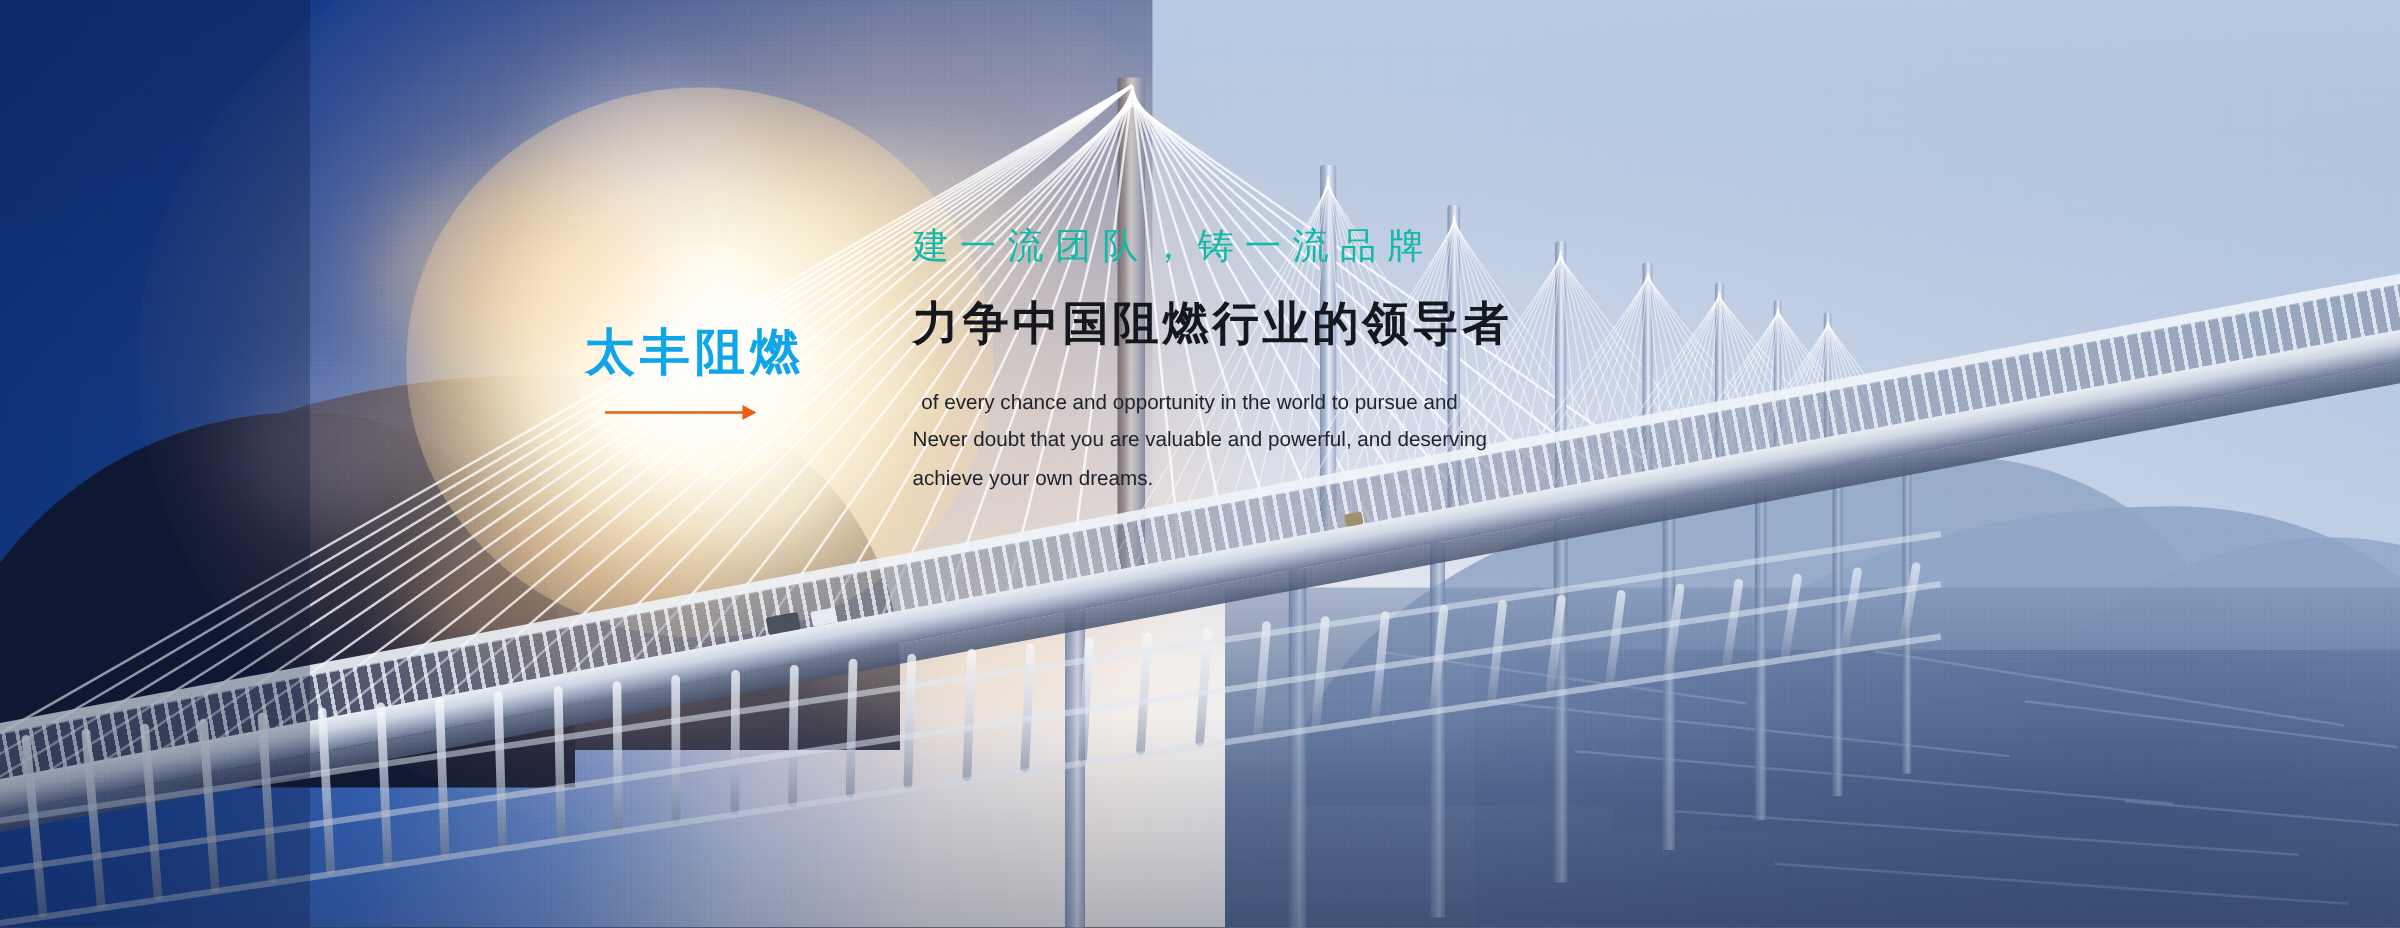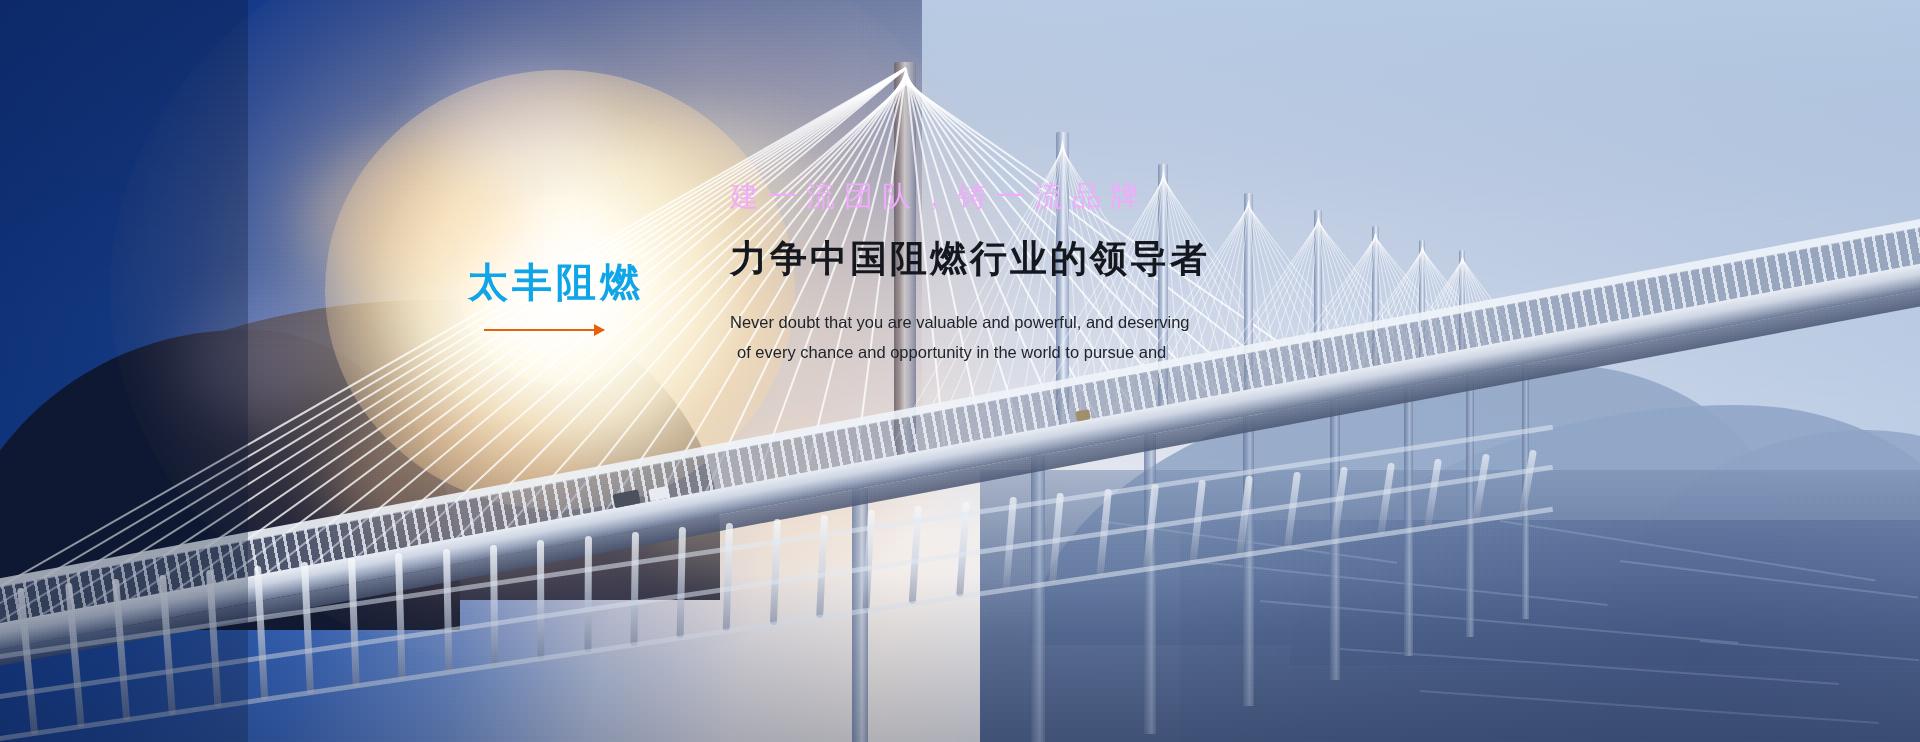--- a/index.html
+++ b/index.html
@@ -577,21 +577,22 @@
 
   <div class="logo-block">
     <div class="logo-text" style="color: #0ea5e9;">太丰阻燃</div>
     <div class="logo-arrow">
       <div class="shaft" style="background: rgb(232, 96, 12);"></div>
       <div class="head" style="border-left: 11px solid rgb(232, 96, 12);"></div>
     </div>
   </div>
 
   <div class="copy">
-    <div class="headline-sub" style="color: #f0abfc;">建一流团队，铸一流品牌</div>
+    <div class="headline-sub" style="color: #14b8a6;">建一流团队，铸一流品牌</div>
     <div class="headline-main" style="color: rgb(20, 24, 30);">力争中国阻燃行业的领导者</div>
     <div class="para" style="color: rgb(32, 36, 44);">
+      <span class="ln indent">of every chance and opportunity in the world to pursue and</span>
       <span class="ln">Never doubt that you are valuable and powerful, and deserving</span>
-      <span class="ln indent">of every chance and opportunity in the world to pursue and</span>
+      <span class="ln">achieve your own dreams.</span>
     </div>
   </div>
 
 </div>
 
 </body></html>

